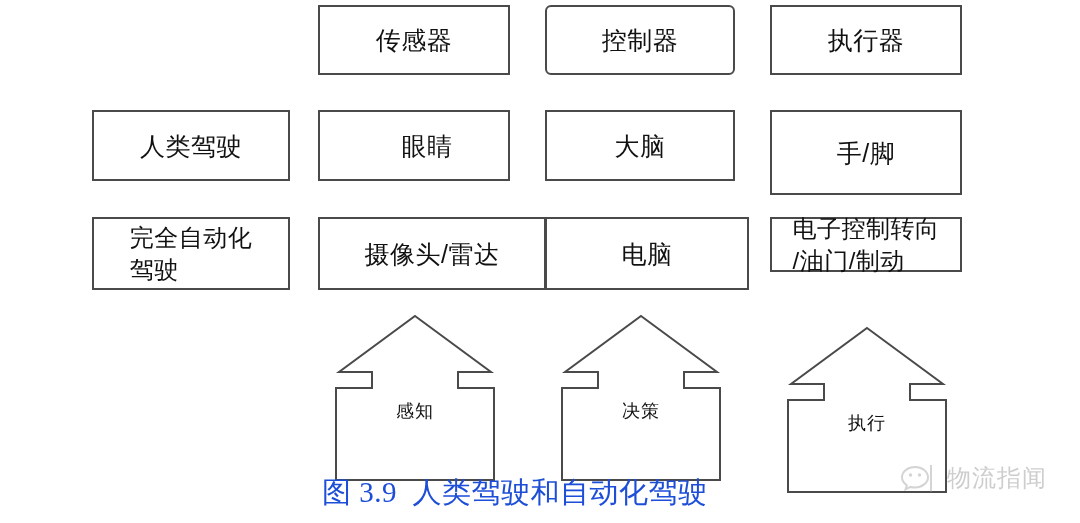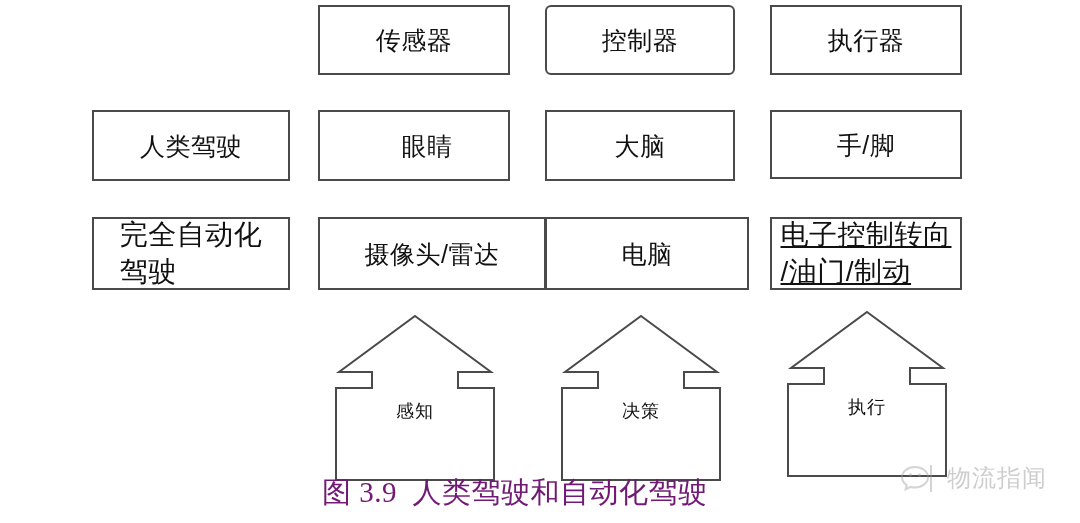--- a/index.html
+++ b/index.html
@@ -30,21 +30,21 @@
     align-items: center;
     justify-content: center;
     text-align: left;
     line-height: 1.28;
     font-size: 25px;
     color: #111111;
     letter-spacing: 0.5px;
     white-space: pre-line;
     padding: 0 4px;
   }
-  .node-box.two-line { font-size: 28px; line-height: 1.3; }
+  .node-box.two-line { font-size: 24px; line-height: 1.3; }
 
   
   .arrow-shape {
     position: absolute;
     overflow: visible;
   }
   .arrow-shape svg { display: block; }
   .arrow-shape .arrow-outline {
     fill: #ffffff;
     stroke: #4a4a4a;
@@ -58,21 +58,21 @@
     font-size: 18px;
     color: #111111;
     letter-spacing: 1px;
   }
 
   
   .caption {
     position: absolute;
     font-family: "Liberation Serif", "DejaVu Serif", serif;
     font-size: 29px;
-    color: #701a75;
+    color: #1d4ed8;
     white-space: pre;
     letter-spacing: 0.5px;
   }
 
   
   .watermark {
     position: absolute;
     display: flex;
     align-items: center;
     gap: 7px;
@@ -102,47 +102,47 @@
   <div class="node-box" style="left:545px; top:5px; width:190px; height:70px;border-radius:6px;">控制器</div>
 
   <div class="node-box" style="left:770px; top:5px; width:192px; height:70px;">执行器</div>
 
   <div class="node-box" style="left:92px; top:110px; width:198px; height:71px;">人类驾驶</div>
 
   <div class="node-box" style="left:318px; top:110px; width:192px; height:71px;padding-left:30px;">眼睛</div>
 
   <div class="node-box" style="left:545px; top:110px; width:190px; height:71px;">大脑</div>
 
-  <div class="node-box" style="left:770px; top:110px; width:192px; height:69px;">手/脚</div>
+  <div class="node-box" style="left:770px; top:110px; width:192px; height:85px;">手/脚</div>
 
   <div class="node-box two-line" style="left:92px; top:217px; width:198px; height:73px;">完全自动化
 驾驶</div>
 
   <div class="node-box" style="left:318px; top:217px; width:228px; height:73px;">摄像头/雷达</div>
 
   <div class="node-box" style="left:545px; top:217px; width:204px; height:73px;">电脑</div>
 
-  <div class="node-box two-line" style="left:770px; top:217px; width:192px; height:73px;text-decoration:underline;">电子控制转向
+  <div class="node-box two-line" style="left:770px; top:217px; width:192px; height:55px;">电子控制转向
 /油门/制动</div>
 
   <div class="arrow-shape" style="left:334px; top:312px; width:162px; height:170px;">
     <svg width="162" height="170" viewBox="0 0 162 170" aria-hidden="true">
       <polygon class="arrow-outline" points="81,4 157,60 124,60 124,76 160,76 160,168 2,168 2,76 38,76 38,60 5,60"></polygon>
     </svg>
     <div class="arrow-label" style="top:87px;">感知</div>
   </div>
 
   <div class="arrow-shape" style="left:560px; top:312px; width:162px; height:170px;">
     <svg width="162" height="170" viewBox="0 0 162 170" aria-hidden="true">
       <polygon class="arrow-outline" points="81,4 157,60 124,60 124,76 160,76 160,168 2,168 2,76 38,76 38,60 5,60"></polygon>
     </svg>
     <div class="arrow-label" style="top:87px;">决策</div>
   </div>
 
-  <div class="arrow-shape" style="left:786px; top:308px; width:162px; height:170px;font-family:Liberation Mono, monospace;">
+  <div class="arrow-shape" style="left:786px; top:324px; width:162px; height:170px;font-family:Liberation Mono, monospace;">
     <svg width="162" height="170" viewBox="0 0 162 170" aria-hidden="true">
       <polygon class="arrow-outline" points="81,4 157,60 124,60 124,76 160,76 160,168 2,168 2,76 38,76 38,60 5,60"></polygon>
     </svg>
     <div class="arrow-label" style="top:87px;">执行</div>
   </div>
 
   <div class="caption" style="left:322px; top:473px;">图 3.9  人类驾驶和自动化驾驶</div>
 
   <div class="watermark" style="left:900px; top:462px;">
     <span>

